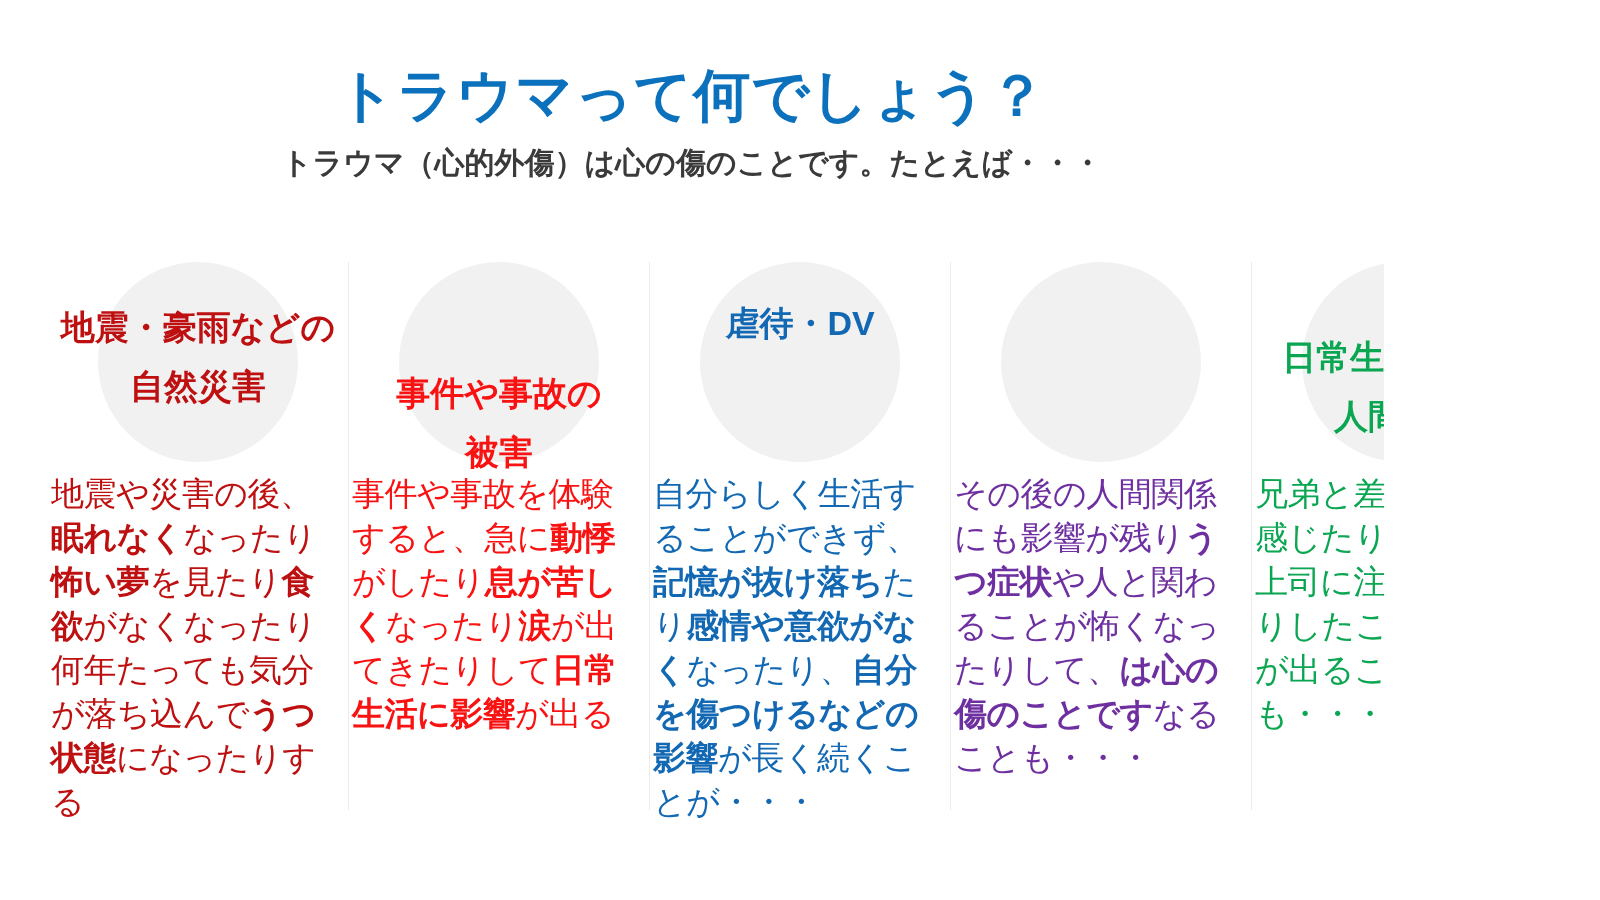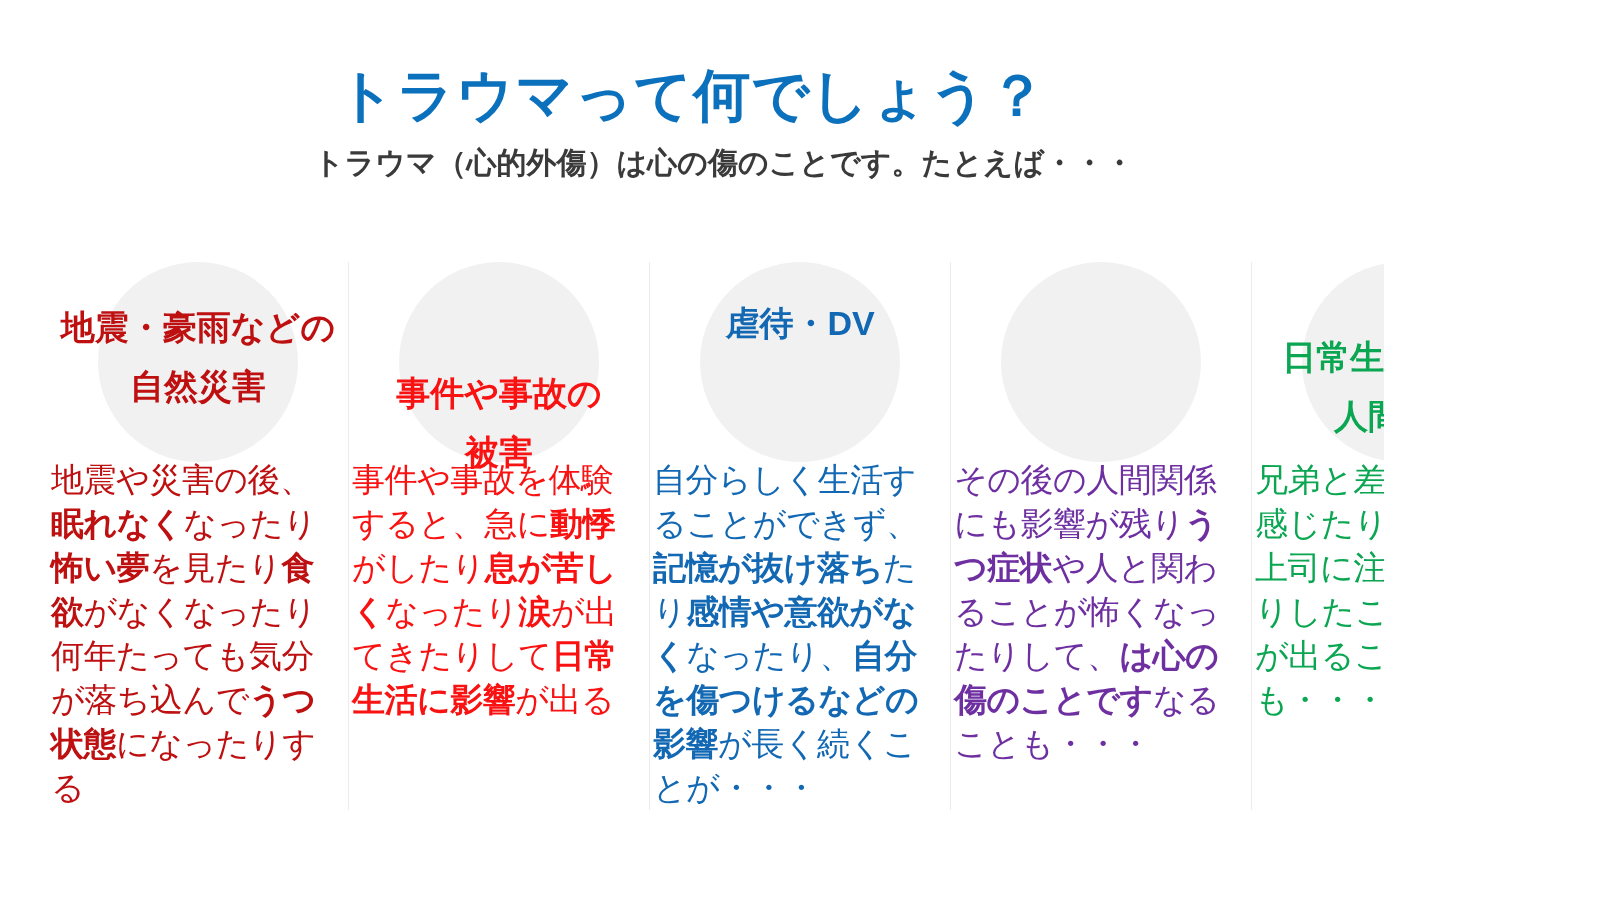--- a/index.html
+++ b/index.html
@@ -7,21 +7,21 @@
     position:relative;width:1384px;height:900px;background:#ffffff;overflow:hidden;
     font-family:"Liberation Sans","DejaVu Sans",sans-serif;
   }
   .title{
     position:absolute;top:60px;left:0;width:100%;
     text-align:center;font-size:57px;font-weight:bold;line-height:1.25;
     letter-spacing:1px;
   }
   .subtitle{
     position:absolute;top:143px;left:0;width:100%;
-    text-align:center;font-size:30px;font-weight:bold;line-height:1.3;padding-left:32px;
+    text-align:center;font-size:30px;font-weight:bold;line-height:1.3;
   }
   .columns{
     position:absolute;left:48px;top:262px;width:1504px;height:548px;
     display:flex;align-items:center;
   }
   .column{
     position:relative;width:20%;height:100%;
     color:var(--accent,#333);
   }
   .column + .column{border-left:1px solid var(--divider,#ECECEC);}
@@ -34,21 +34,21 @@
     position:absolute;left:0;right:0;margin:0;
     text-align:center;font-size:34px;font-weight:bold;line-height:59px;
   }
   .hline{display:block;}
   .column:nth-child(1) .heading{top:36px;}
   .column:nth-child(2) .heading{top:102px;}
   .column:nth-child(3) .heading{top:32px;}
   .column:nth-child(4) .heading{top:102px;}
   .column:nth-child(5) .heading{top:66px;}
   .body{
-    position:absolute;top:196px;left:3px;right:3px;
+    position:absolute;top:210px;left:3px;right:3px;
     font-size:33px;line-height:44px;letter-spacing:-0.5px;
   }
   .body p{margin:0;}
   .body p + p{margin-top:16px;}
   .body b{font-weight:bold;}
 </style>
 </head>
 <body>
 
 <div class="slide">

